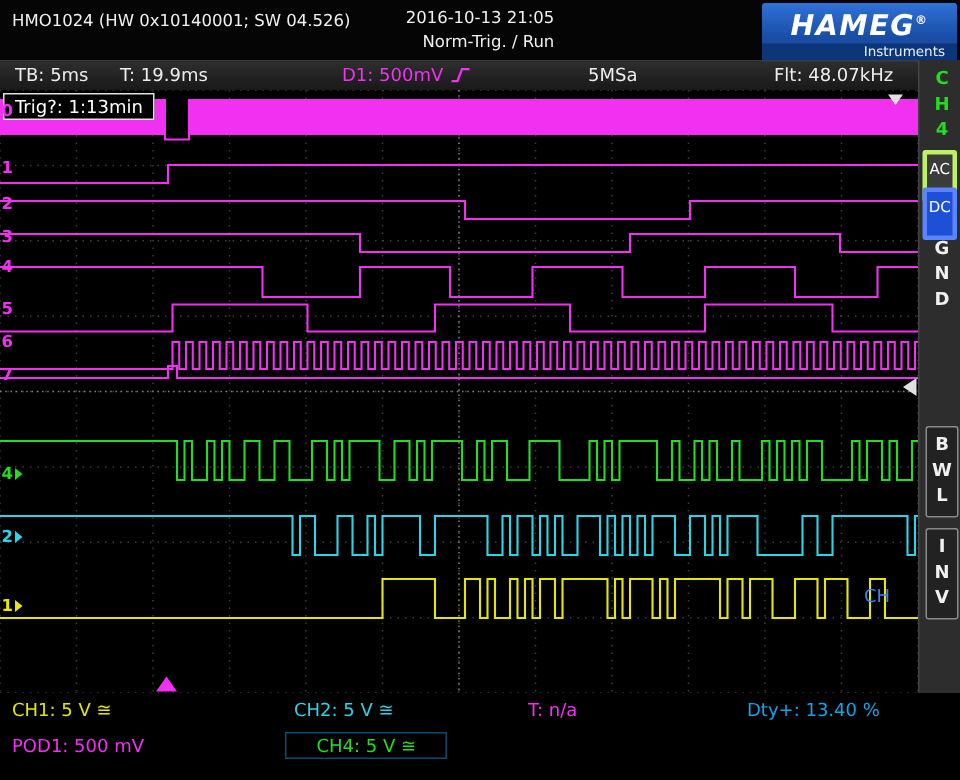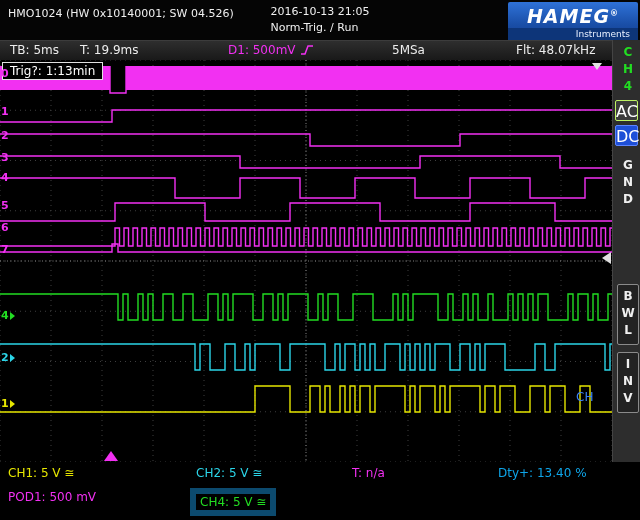--- a/index.html
+++ b/index.html
@@ -5,21 +5,21 @@
 <style>
   *{margin:0;padding:0;box-sizing:border-box}
   html,body{width:640px;height:520px;background:#000;overflow:hidden;
     font-family:"DejaVu Sans",sans-serif;color:#fff}
   .screen{position:relative;width:640px;height:520px;background:#000}
 
   
   .topbar{position:absolute;top:0;left:0;width:640px;height:40px;background:#050505}
   .dev{position:absolute;left:8px;top:7px;font-size:11px;color:#f0f0f0;white-space:nowrap}
   .center-info{position:absolute;left:320px;top:4px;transform:translateX(-50%);
-    text-align:left;font-size:11px;line-height:16px;color:#f0f0f0;white-space:nowrap}
+    text-align:right;font-size:11px;line-height:16px;color:#f0f0f0;white-space:nowrap}
   .logo{position:absolute;right:2px;top:2px;width:130px;height:40px;border-radius:2px;overflow:hidden;
     background:linear-gradient(180deg,#2f72d8 0%,#1a4fa8 55%,#123c8c 100%)}
   .logo-brand{font-size:19px;font-weight:bold;font-style:italic;text-align:center;
     line-height:23px;letter-spacing:1px;color:#fff}
   .reg{font-size:8px;vertical-align:super;font-style:normal}
   .logo-sub{font-size:9px;text-align:right;padding-right:8px;line-height:13px;color:#e8f0ff;background:#0d3579}
 
   
   .statusbar{position:absolute;top:40px;left:0;width:612px;height:20px;font-size:12px;color:#ececec;
     background:linear-gradient(#2e2e2e,#191919);border-top:1px solid #3c3c3c}
@@ -43,39 +43,39 @@
     border-left:7px solid transparent;border-right:7px solid transparent;border-bottom:10px solid #f230f2}
   .right-level-marker{position:absolute;left:602px;top:192px;width:0;height:0;
     border-top:6px solid transparent;border-bottom:6px solid transparent;border-right:9px solid #e0e0e0}
   .top-right-arrow{position:absolute;left:592px;top:3px;width:0;height:0;
     border-left:5px solid transparent;border-right:5px solid transparent;border-top:7px solid #e0e0e0}
 
   
   .menu{position:absolute;top:40px;right:0;width:28px;height:422px;background:#2d2d2d;border-left:1px solid #444}
   .vert{writing-mode:vertical-lr;text-orientation:upright;letter-spacing:3px;font-weight:bold;font-size:12px}
   .chname{position:absolute;top:5px;left:8px;color:#22dd22}
-  .mbtn{position:absolute;left:2px;width:23px;height:21px;line-height:21px;text-align:center;
-    font-size:16px;color:#fff;background:#3b3b3b;border:1px solid #bef264;border-radius:2px}
+  .mbtn{position:absolute;left:2px;width:23px;height:35px;line-height:21px;text-align:center;
+    font-size:10px;color:#fff;background:#3b3b3b;border:3px solid #bef264;border-radius:2px}
   .ac{top:60px}
   .dc{top:85px;background:#1e4fd7;border-color:#5b84ff;font-weight:normal}
   .gnd{position:absolute;top:118px;left:8px;color:#f0f0f0}
   .kbox{position:absolute;left:4px;color:#f0f0f0;border:1px solid #8a8a8a;border-radius:2px;
     background:#222;padding:4px 3px}
   .bwl{top:244px}
   .inv{top:312px}
 
   
   .footer{position:absolute;top:462px;left:0;width:640px;height:58px;background:#000;font-size:12px}
   .f{position:absolute;white-space:nowrap}
   .ch1{left:8px;top:4px;color:#e6e600}
   .ch2{left:196px;top:4px;color:#2bd5e8}
   .tna{left:352px;top:4px;color:#f230f2}
   .dty{left:498px;top:4px;color:#0ea5e9}
   .pod{left:8px;top:28px;color:#f230f2}
-  .ch4box{left:190px;top:26px;color:#22dd22;border:6px solid #0c4a6e;padding:1px 4px;background:#000}
+  .ch4box{left:190px;top:26px;color:#22dd22;border:1px solid #0c4a6e;padding:1px 20px;background:#000}
 </style>
 </head>
 <body>
 
 <div class="screen">
 
   <header class="topbar">
     <span class="dev">HMO1024 (HW 0x10140001; SW 04.526)</span>
     <div class="center-info">
       <div>2016-10-13 21:05</div>

